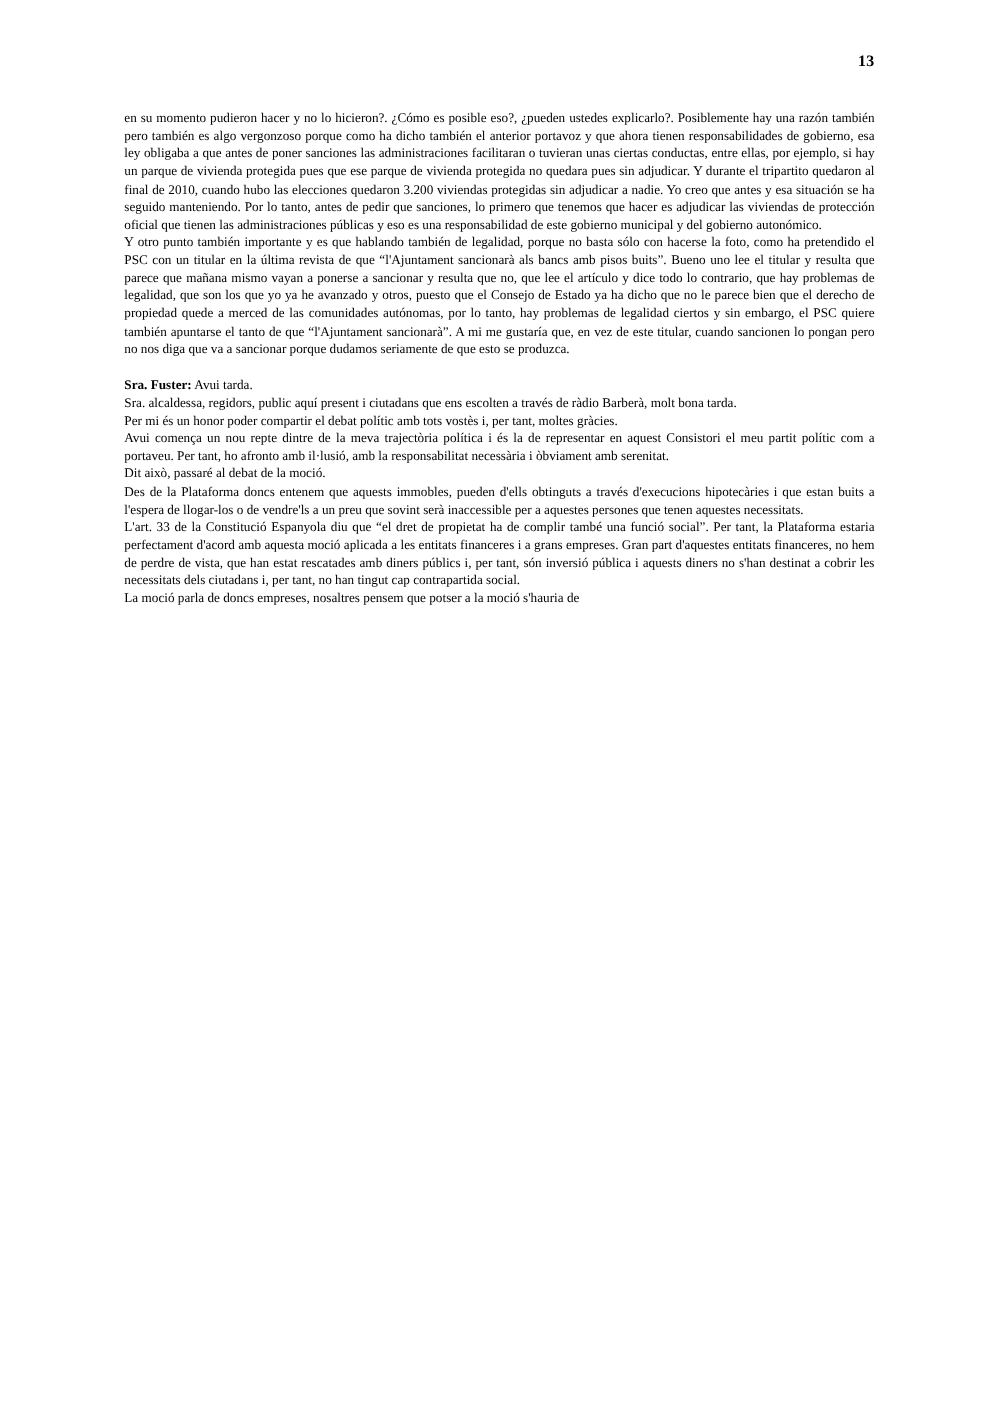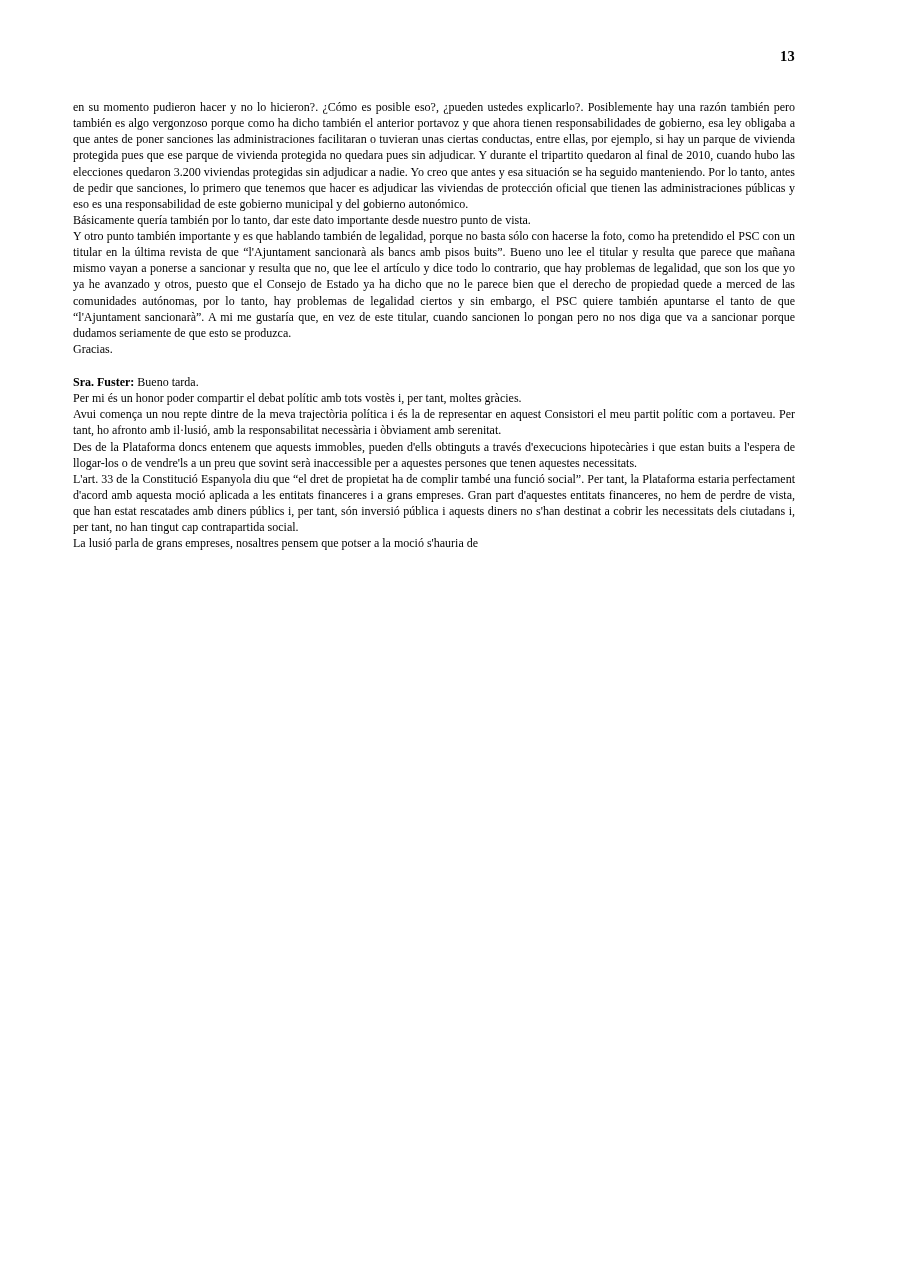--- a/index.html
+++ b/index.html
@@ -11,21 +11,21 @@
     width: 905px;
     min-height: 1280px;
     font-family: "Liberation Serif", "DejaVu Serif", serif;
     color: #000000;
   }
   .page {
     position: relative;
     width: 905px;
     min-height: 1280px;
     box-sizing: border-box;
-    padding: 48px 110px 40px 73px;
+    padding: 48px 110px 40px 113px;
   }
   .page-number {
     text-align: right;
     font-size: 14.5px;
     font-weight: bold;
     font-family: "Liberation Serif", "DejaVu Serif", serif;
     margin: 0 0 34px 0;
     letter-spacing: 0.2px;
   }
   .body-text p {
@@ -47,28 +47,28 @@
 </head>
 <body>
 
 <div class="page">
 
   <div class="page-number">13</div>
 
   <div class="body-text">
 
     <p>en su momento pudieron hacer y no lo hicieron?. ¿Cómo es posible eso?, ¿pueden ustedes explicarlo?. Posiblemente hay una razón también pero también es algo vergonzoso porque como ha dicho también el anterior portavoz y que ahora tienen responsabilidades de gobierno, esa ley obligaba a que antes de poner sanciones las administraciones facilitaran o tuvieran unas ciertas conductas, entre ellas, por ejemplo, si hay un parque de vivienda protegida pues que ese parque de vivienda protegida no quedara pues sin adjudicar. Y durante el tripartito quedaron al final de 2010, cuando hubo las elecciones quedaron 3.200 viviendas protegidas sin adjudicar a nadie. Yo creo que antes y esa situación se ha seguido manteniendo. Por lo tanto, antes de pedir que sanciones, lo primero que tenemos que hacer es adjudicar las viviendas de protección oficial que tienen las administraciones públicas y eso es una responsabilidad de este gobierno municipal y del gobierno autonómico.</p>
-    <p>Básicamente quería también por lo tanto, dar este dato importante desde nuestro punto de vista.</p>
     <p>Y otro punto también importante y es que hablando también de legalidad, porque no basta sólo con hacerse la foto, como ha pretendido el PSC con un titular en la última revista de que “l'Ajuntament sancionarà als bancs amb pisos buits”. Bueno uno lee el titular y resulta que parece que mañana mismo vayan a ponerse a sancionar y resulta que no, que lee el artículo y dice todo lo contrario, que hay problemas de legalidad, que son los que yo ya he avanzado y otros, puesto que el Consejo de Estado ya ha dicho que no le parece bien que el derecho de propiedad quede a merced de las comunidades autónomas, por lo tanto, hay problemas de legalidad ciertos y sin embargo, el PSC quiere también apuntarse el tanto de que “l'Ajuntament sancionarà”. A mi me gustaría que, en vez de este titular, cuando sancionen lo pongan pero no nos diga que va a sancionar porque dudamos seriamente de que esto se produzca.</p>
-    <p>Gracias.</p>
 
     <div class="gap"></div>
 
-    <p><span class="speaker">Sra. Fuster:</span><span> Bueno tarda.</span></p>
+    <p><span class="speaker">Sra. Fuster:</span><span> Avui tarda.</span></p>
 
+    <p>Sra. alcaldessa, regidors, public aquí present i ciutadans que ens escolten a través de ràdio Barberà, molt bona tarda.</p>
     <p>Per mi és un honor poder compartir el debat polític amb tots vostès i, per tant, moltes gràcies.</p>
     <p>Avui comença un nou repte dintre de la meva trajectòria política i és la de representar en aquest Consistori el meu partit polític com a portaveu. Per tant, ho afronto amb il·lusió, amb la responsabilitat necessària i òbviament amb serenitat.</p>
+    <p>Dit això, passaré al debat de la moció.</p>
     <p>Des de la Plataforma doncs entenem que aquests immobles, pueden d'ells obtinguts a través d'execucions hipotecàries i que estan buits a l'espera de llogar-los o de vendre'ls a un preu que sovint serà inaccessible per a aquestes persones que tenen aquestes necessitats.</p>
     <p>L'art. 33 de la Constitució Espanyola diu que “el dret de propietat ha de complir també una funció social”. Per tant, la Plataforma estaria perfectament d'acord amb aquesta moció aplicada a les entitats financeres i a grans empreses. Gran part d'aquestes entitats financeres, no hem de perdre de vista, que han estat rescatades amb diners públics i, per tant, són inversió pública i aquests diners no s'han destinat a cobrir les necessitats dels ciutadans i, per tant, no han tingut cap contrapartida social.</p>
-    <p>La lusió parla de grans empreses, nosaltres pensem que potser a la moció s'hauria de</p>
+    <p>La moció parla de doncs empreses, nosaltres pensem que potser a la moció s'hauria de</p>
 
   </div>
 </div>
 
 </body></html>

